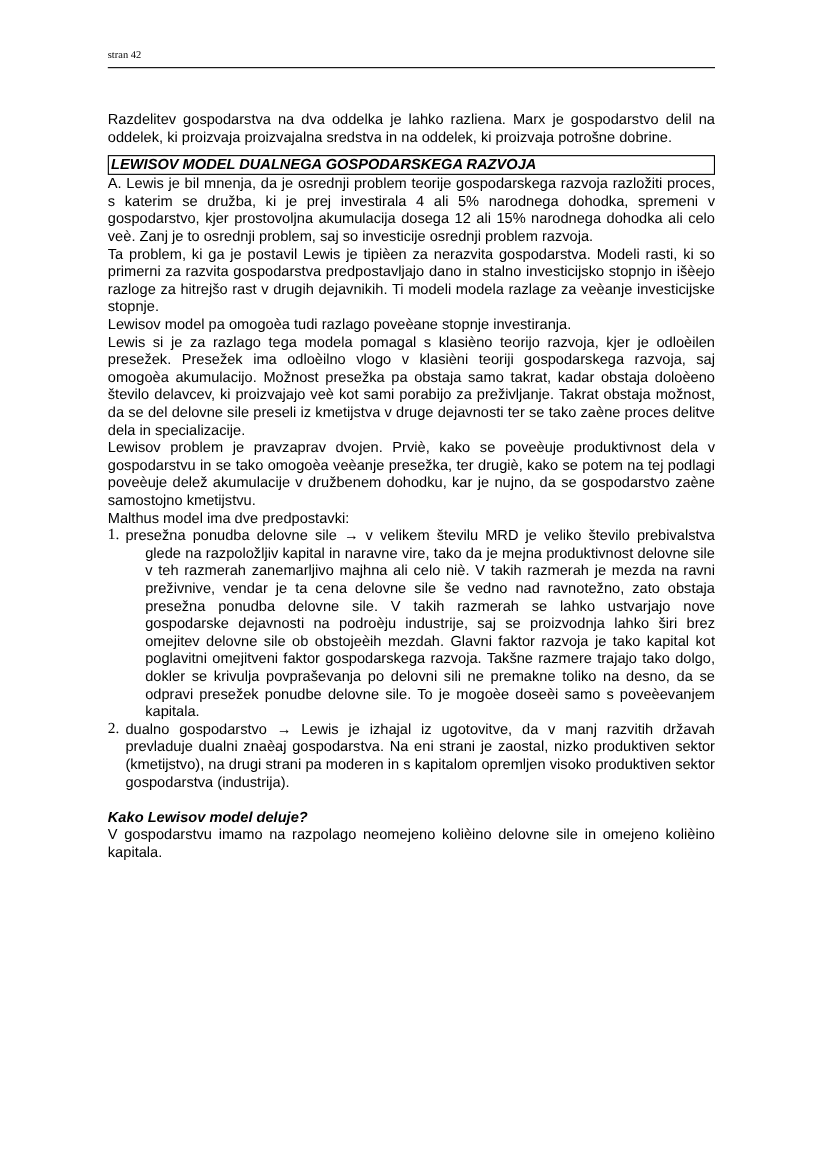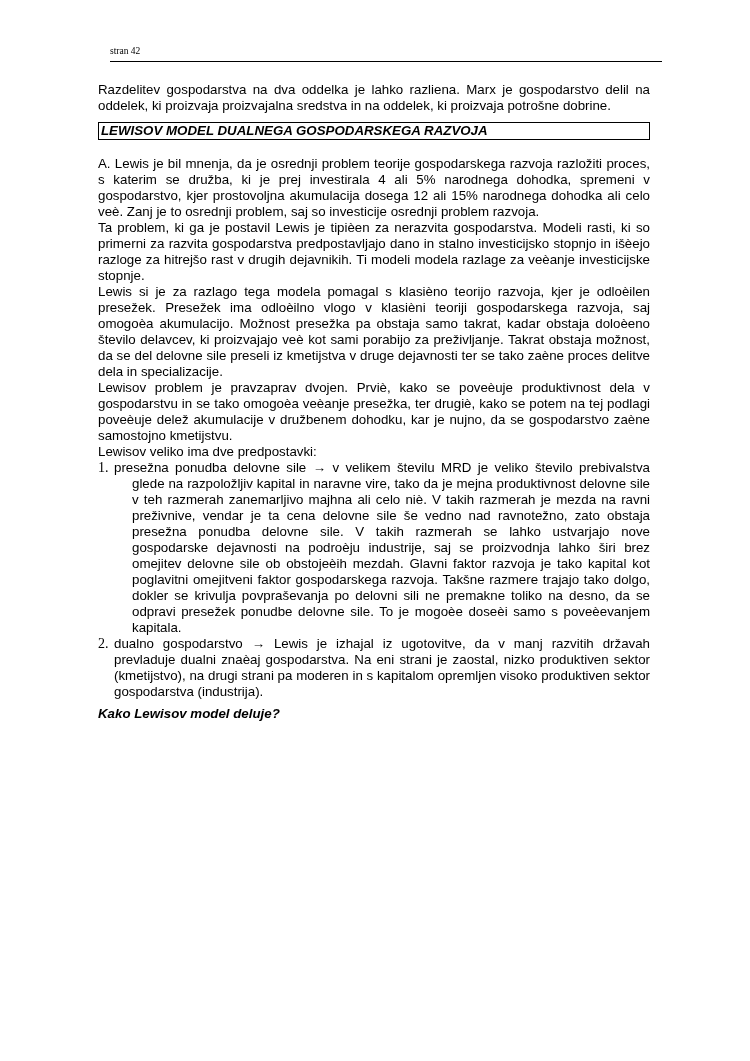--- a/index.html
+++ b/index.html
@@ -1,54 +1,56 @@
 <!DOCTYPE html>
 <html><head>
   <meta charset="utf-8">
   <style>
     html, body { margin: 0; padding: 0; background: #ffffff; }
     body { width: 750px; height: 1061px; position: relative; overflow: hidden; color: #000; }
-    .page-header { position: absolute; left: 110px; top: 45px; width: 552px; }
+    .page-header { position: absolute; left: 98px; top: 45px; width: 552px; }
     .page-label { font-family: "Liberation Serif", serif; font-size: 9.5px; line-height: 12px; display: block; }
     .header-rule { margin-top: 4px; border-top: 1px solid #000; height: 0; }
-    .content { position: absolute; left: 98px; top: 82px; width: 552px;
+    .content { position: absolute; left: 98px; top: 101px; width: 552px;
       font-family: "Liberation Sans", sans-serif; font-size: 13.3px; line-height: 16px; }
     .para { margin: 0; text-align: justify; text-align-last: left; }
-    .section-heading { margin: 8px 0 16px 0; border: 1px solid #000; padding: 0 2px; font-weight: bold; font-style: italic; font-size: 13.3px; line-height: 16px; }
+    .section-heading { margin: 8px 0 0 0; border: 1px solid #000; padding: 0 2px; font-weight: bold; font-style: italic; font-size: 13.3px; line-height: 16px; }
     ol.assumptions { margin: 0; padding: 0; list-style: none; }
     ol.assumptions li { position: relative; padding-left: 16px; text-align: justify; text-align-last: left; }
     ol.assumptions li .num { position: absolute; left: 0; top: 0; font-family: "Liberation Serif", serif; font-size: 14px; }
     ol.assumptions li.hanging { padding-left: 34px; text-indent: -18px; }
     ol.assumptions li.hanging .num { left: 0; text-indent: 0; }
-    .subheading { margin: 6px 0 0 0; font-weight: bold; font-style: italic; }
+    .subheading { margin: 16px 0 0 0; font-weight: bold; font-style: italic; }
   </style>
 </head>
 <body>
 
 <div class="page-header">
   <span class="page-label">stran 42</span>
   <div class="header-rule"></div>
 </div>
 
 <div class="content">
   <p class="para">Razdelitev gospodarstva na dva oddelka je lahko razliena. Marx je gospodarstvo delil na oddelek, ki proizvaja proizvajalna sredstva in na oddelek, ki proizvaja potrošne dobrine.</p>
 
   <div class="section-heading">LEWISOV MODEL DUALNEGA GOSPODARSKEGA RAZVOJA</div>
 
   <p class="para">A. Lewis je bil mnenja, da je osrednji problem teorije gospodarskega razvoja razložiti proces, s katerim se družba, ki je prej investirala 4 ali 5% narodnega dohodka, spremeni v gospodarstvo, kjer prostovoljna akumulacija dosega 12 ali 15%  narodnega dohodka ali celo veè. Zanj je to osrednji problem, saj so investicije osrednji problem razvoja.</p>
   <p class="para">Ta problem, ki ga je postavil Lewis je tipièen za nerazvita gospodarstva. Modeli rasti, ki so primerni za razvita gospodarstva predpostavljajo dano in stalno investicijsko stopnjo in išèejo razloge za hitrejšo rast v drugih dejavnikih. Ti modeli modela razlage za veèanje investicijske stopnje.</p>
+  <p class="para">Lewisov model pa omogoèa tudi razlago poveèane stopnje investiranja.</p>
   <p class="para">Lewis si je za razlago tega modela pomagal s klasièno teorijo razvoja, kjer je odloèilen presežek. Presežek ima odloèilno vlogo v klasièni teoriji gospodarskega razvoja, saj omogoèa akumulacijo. Možnost presežka pa obstaja samo takrat, kadar obstaja doloèeno število delavcev, ki proizvajajo veè kot sami porabijo za preživljanje. Takrat obstaja možnost, da se del delovne sile preseli iz kmetijstva v druge dejavnosti ter se tako zaène proces delitve dela in specializacije.</p>
   <p class="para">Lewisov problem je pravzaprav dvojen. Prviè, kako se poveèuje produktivnost dela v gospodarstvu in se tako omogoèa veèanje presežka, ter drugiè, kako se potem na tej podlagi poveèuje delež akumulacije v družbenem dohodku, kar je nujno, da se gospodarstvo zaène samostojno kmetijstvu.</p>
-  <p class="para">Lewisov veliko ima dve predpostavki:</p>
+  <p class="para">Malthus model ima dve predpostavki:</p>
 
   <ol class="assumptions">
     <li class="hanging">
       <span class="num">1.</span>
       <span>presežna ponudba delovne sile → v velikem številu MRD je veliko število prebivalstva glede na razpoložljiv kapital in naravne vire, tako da je mejna produktivnost delovne sile v teh razmerah zanemarljivo majhna ali celo niè. V takih razmerah je mezda na ravni preživnive, vendar je ta cena delovne sile še vedno nad ravnotežno, zato obstaja presežna ponudba delovne sile. V takih razmerah se lahko ustvarjajo nove gospodarske dejavnosti na podroèju industrije, saj se proizvodnja lahko širi brez omejitev delovne sile ob obstojeèih mezdah. Glavni faktor razvoja je tako kapital kot poglavitni omejitveni faktor gospodarskega razvoja. Takšne razmere trajajo tako dolgo, dokler se krivulja povpraševanja po delovni sili ne premakne toliko na desno, da se odpravi presežek ponudbe delovne sile. To je mogoèe doseèi samo s poveèevanjem kapitala.</span>
     </li>
     <li>
       <span class="num">2.</span>
       <span>dualno gospodarstvo → Lewis je izhajal iz ugotovitve, da v manj razvitih državah prevladuje dualni znaèaj gospodarstva. Na eni strani je zaostal, nizko produktiven sektor (kmetijstvo), na drugi strani pa moderen in s kapitalom opremljen visoko produktiven sektor gospodarstva (industrija).</span>
     </li>
   </ol>
 
   <p class="para subheading">Kako Lewisov model deluje?</p>
+  <p class="para">V gospodarstvu imamo na razpolago neomejeno kolièino delovne sile in omejeno kolièino kapitala.</p>
 </div>
 
 </body></html>

